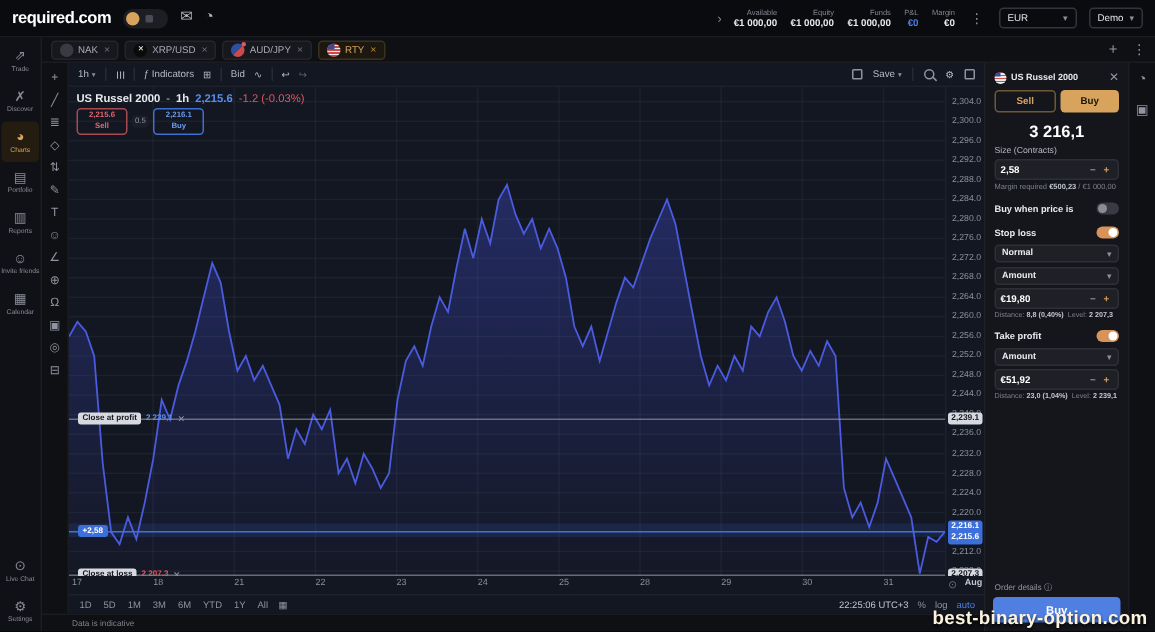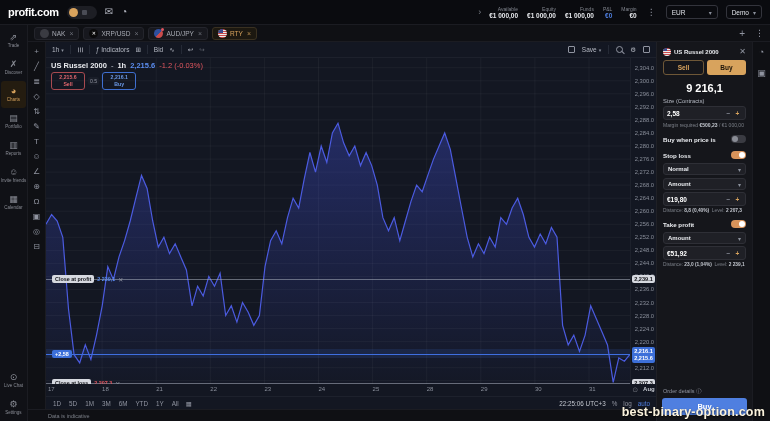--- a/index.html
+++ b/index.html
@@ -135,21 +135,21 @@
   .mini{position:absolute;left:752px;top:42px;width:18px;bottom:0;background:#0f1014;border-left:1px solid #1b1c22;display:flex;flex-direction:column;align-items:center;padding-top:5px;gap:11px;font-size:9px;color:#9094a0}
 
   .watermark{position:absolute;right:5px;bottom:2px;font-size:12.5px;font-weight:bold;color:#fbf3dd;text-shadow:0 1px 2px rgba(0,0,0,.85);z-index:50;letter-spacing:.2px}
 </style>
 </head>
 <body>
 
 <div class="app">
 
   <div class="topbar">
-    <div class="logo">profit.com</div>
+    <div class="logo">required.com</div>
     <div class="mode-pill">
       <span class="moon"></span>
       <span class="sq"></span>
     </div>
     <span class="tb-ic">✉</span>
     <span class="tb-ic">◔</span>
     <span class="chev">›</span>
     <div class="stats">
         <div class="stat">
           <div class="stat-l">Available</div>
@@ -469,21 +469,21 @@
   <div class="panel">
     <div class="p-head">
       <span class="p-flag flag-us"></span>
       <span class="ttl">US Russel 2000</span>
       <span class="x">✕</span>
     </div>
     <div class="seg">
       <div class="sbtn sell">Sell</div>
       <div class="sbtn buy">Buy</div>
     </div>
-    <div class="p-price">9 216,1</div>
+    <div class="p-price">3 216,1</div>
     <div class="p-lab">Size (Contracts)</div>
     <div class="inp">
       <span>2,58</span>
       <span class="minus">−</span>
       <span class="plus">+</span>
     </div>
     <div class="p-margin">
       <span>Margin required</span> <b>€500,23</b> <span>/ €1 000,00</span>
     </div>
     <div class="p-row">

